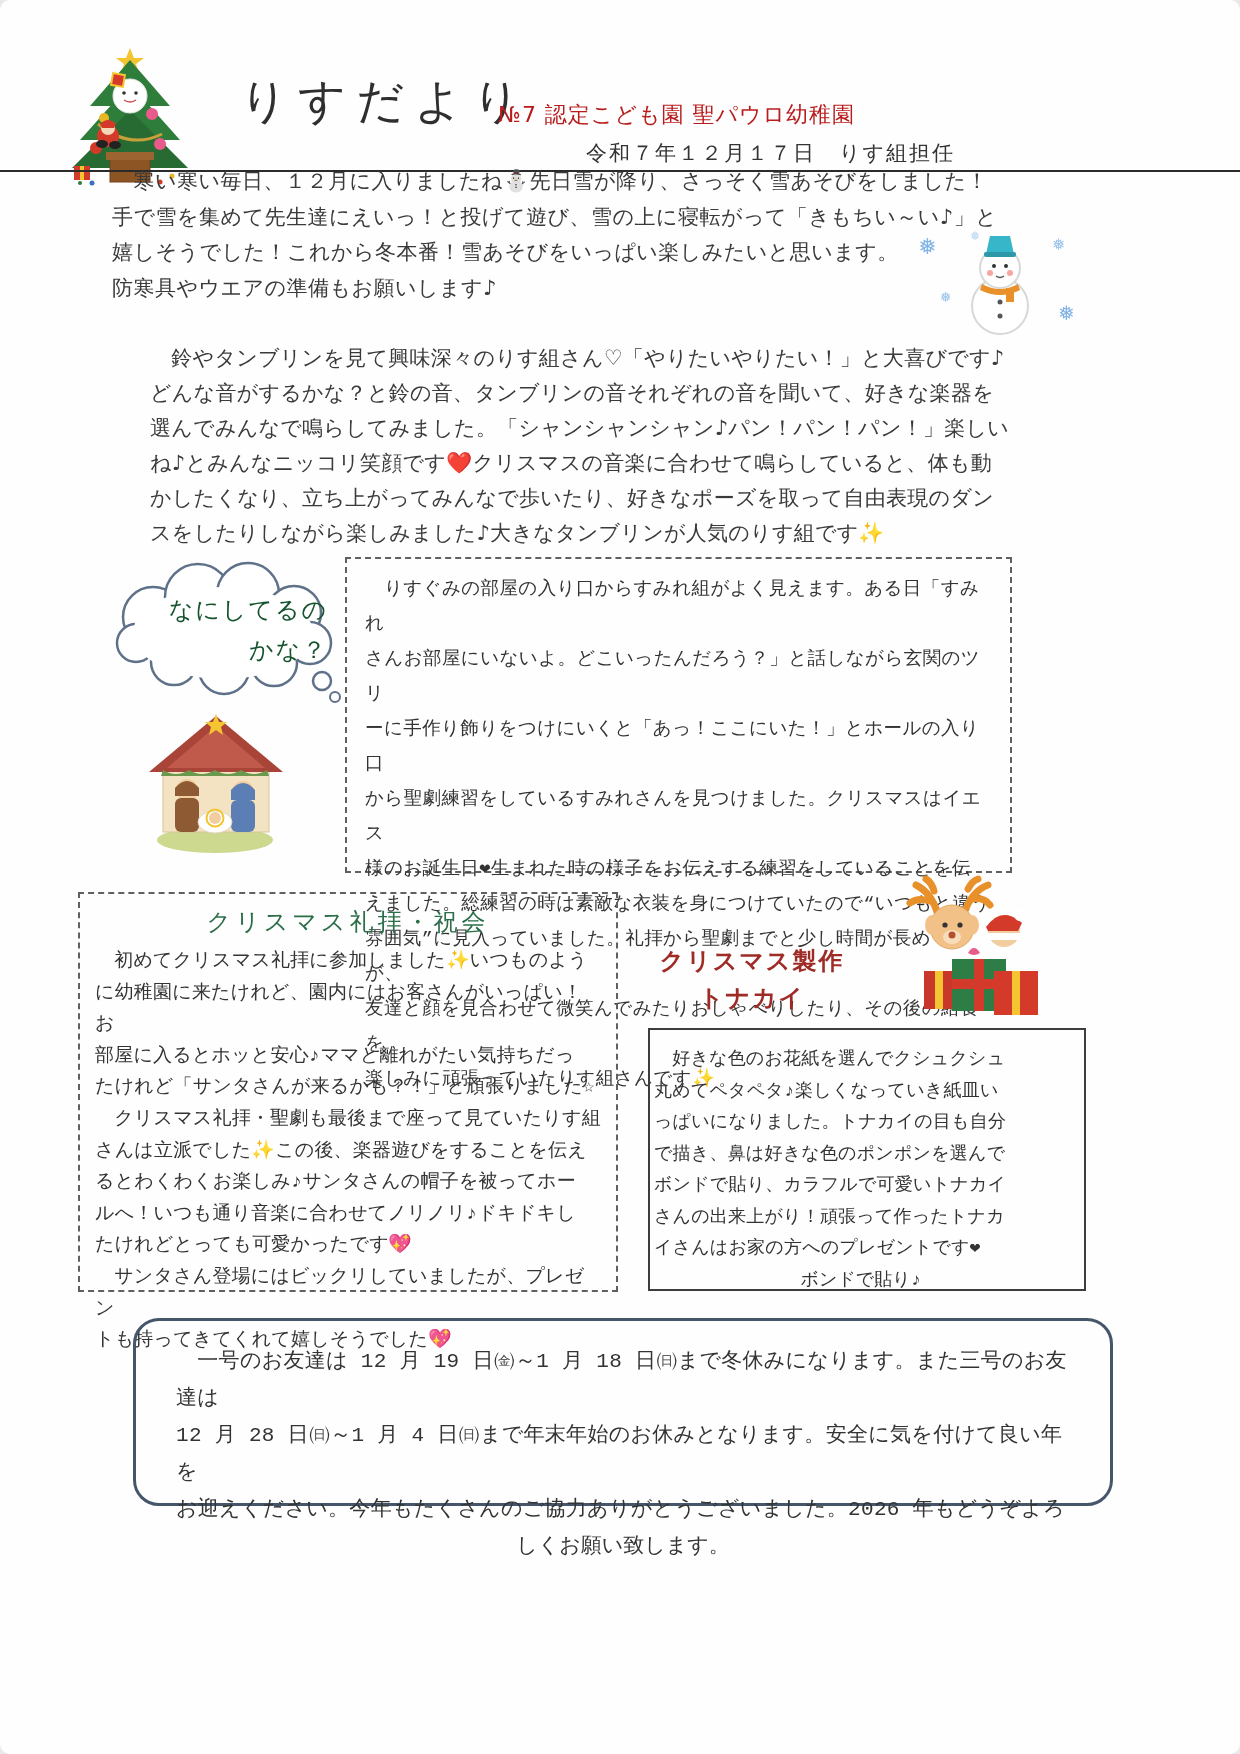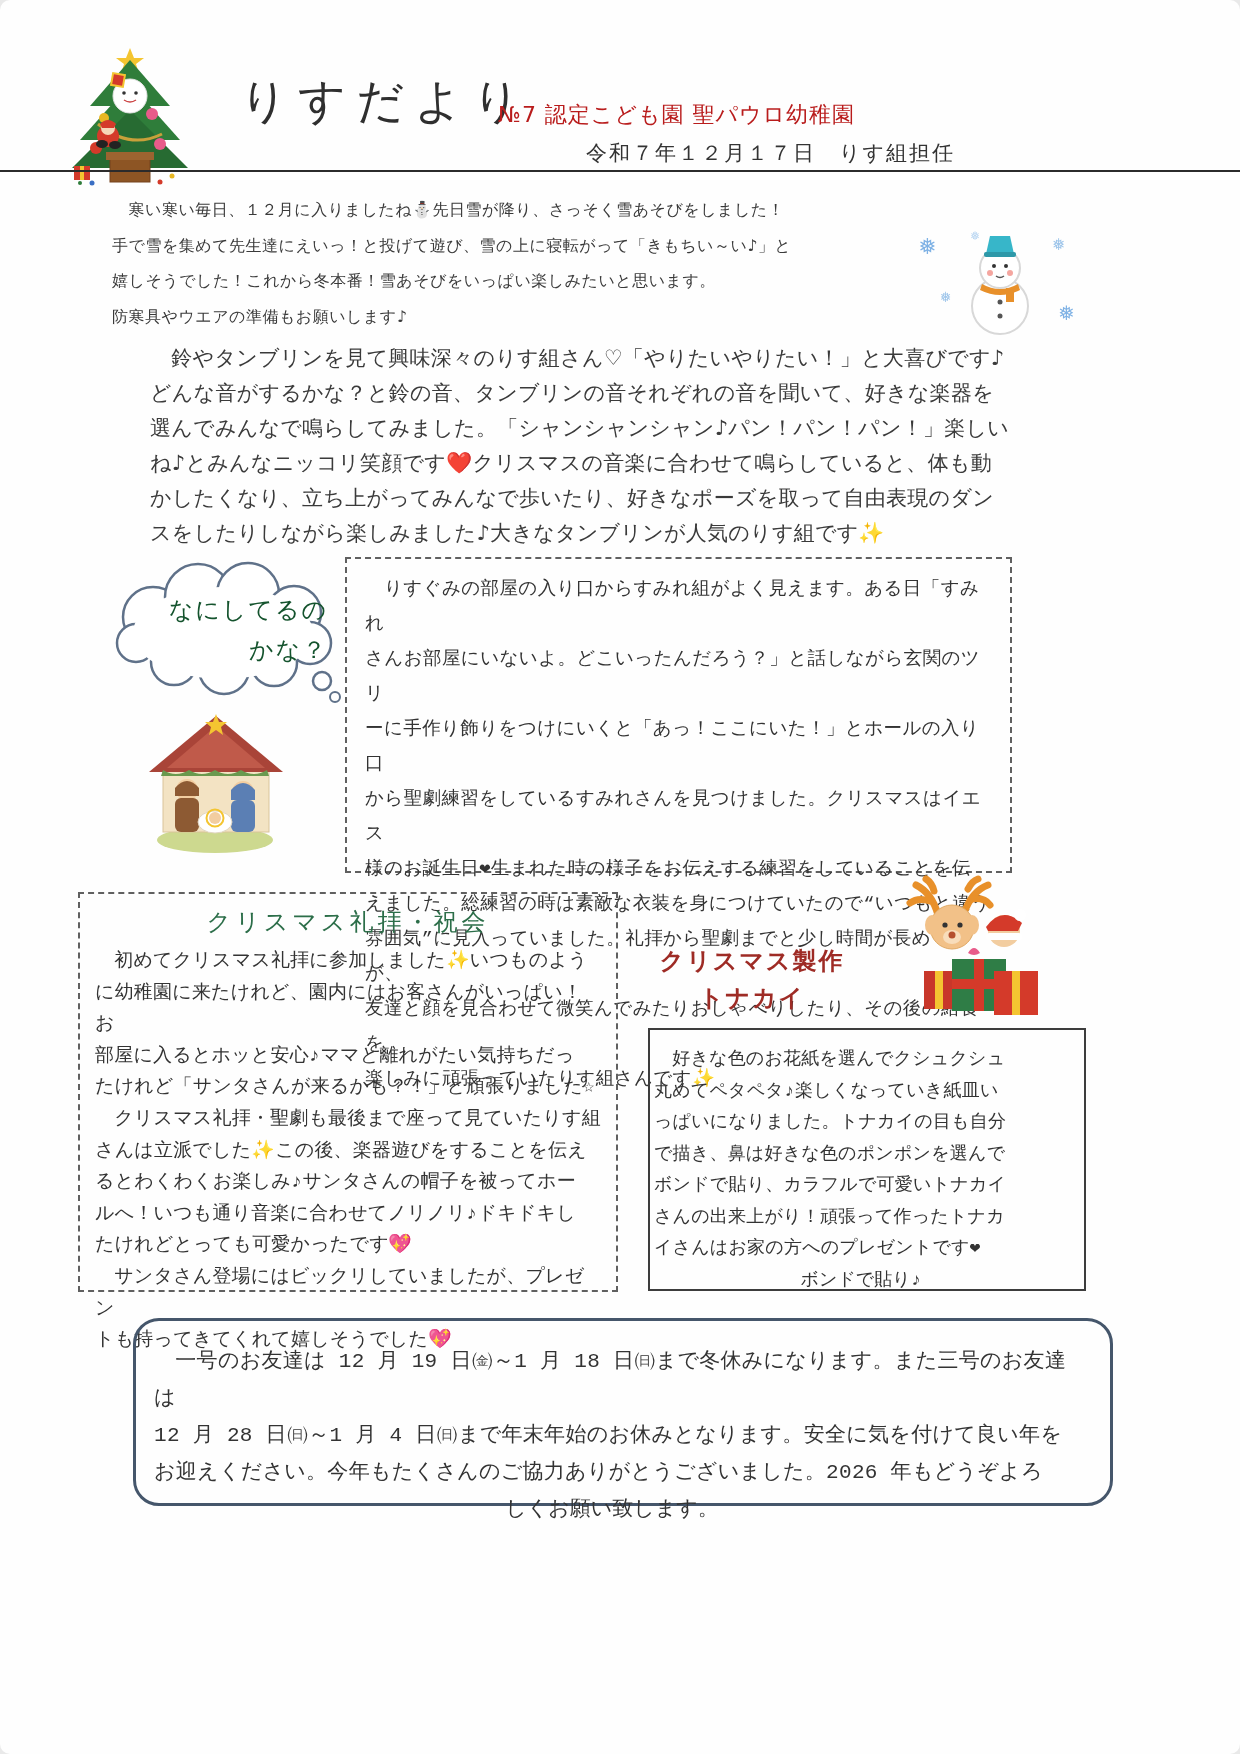--- a/index.html
+++ b/index.html
@@ -11,21 +11,21 @@
   .abs{position:absolute;}
   .preline{white-space:pre-line;}
   .jp-serif{font-family:Liberation Mono, monospace;}
   .jp-sans{font-family:"DejaVu Sans","Liberation Sans",sans-serif;}
 
   .page-title{left:240px; top:70px; font-size:47px; letter-spacing:10px; color:#2f2f2f; font-weight:500;}
   .issue-line{left:498px; top:100px; font-size:22px; color:#b91c1c; letter-spacing:1px;}
   .date-line{left:586px; top:139px; font-size:21px; color:#333; letter-spacing:2px;}
   .header-rule{left:0; top:170px; width:1240px; border-top:2px solid #2b2b2b; height:0;}
 
-  .intro-paragraph{left:112px; top:192px; width:940px; font-size:16px; line-height:35.5px; letter-spacing:0.5px;}
+  .intro-paragraph{left:112px; top:164px; width:940px; font-size:21px; line-height:35.5px; letter-spacing:0.5px;}
 
   .music-heading{left:350px; top:306px; width:420px; text-align:center; font-size:25px; font-weight:bold;
     color:#d3291c; letter-spacing:2px;}
   .music-paragraph{left:150px; top:341px; width:880px; font-size:21px; line-height:35px; letter-spacing:0.3px;}
 
   .thought-bubble{left:98px; top:553px; width:250px; height:160px;}
   .thought-bubble-text{left:118px; top:590px; width:210px; text-align:right; font-size:24px; line-height:40px;
     color:#14532d; font-weight:500; letter-spacing:2px;}
 
   .sumire-box{left:345px; top:557px; width:667px; height:316px; border:2px dashed #606060;
@@ -41,21 +41,21 @@
   .craft-heading{left:652px; top:943px; width:200px; text-align:center; font-size:24px; font-weight:bold;
     color:#9e2b25; line-height:37px; letter-spacing:2px;}
   .reindeer{left:868px; top:875px; width:175px; height:155px;}
 
   .craft-box{left:648px; top:1028px; width:438px; height:263px; border:2px solid #3d3d3d;
     box-sizing:border-box; padding:14px 16px 0 4px;}
   .craft-paragraph{font-size:18px; line-height:31.5px; letter-spacing:0.2px; color:#333;}
   .craft-last-line{text-align:center; font-size:18px; line-height:31.5px; color:#333;}
 
   .notice-box{left:133px; top:1318px; width:980px; height:188px; border:3px solid #45566b; border-radius:26px;
-    box-sizing:border-box; padding:22px 40px 0 18px;}
+    box-sizing:border-box; padding:22px 40px 0 40px;}
   .notice-paragraph{font-size:21px; line-height:37px; letter-spacing:0.3px; color:#333;}
   .notice-last-line{text-align:center; font-size:21px; line-height:37px; color:#333;}
 </style>
 </head>
 <body>
 
 <div class="page">
 
   <div class="abs" style="left:52px; top:44px; width:150px; height:142px;">
     <svg width="150" height="142" viewBox="0 0 150 142">

